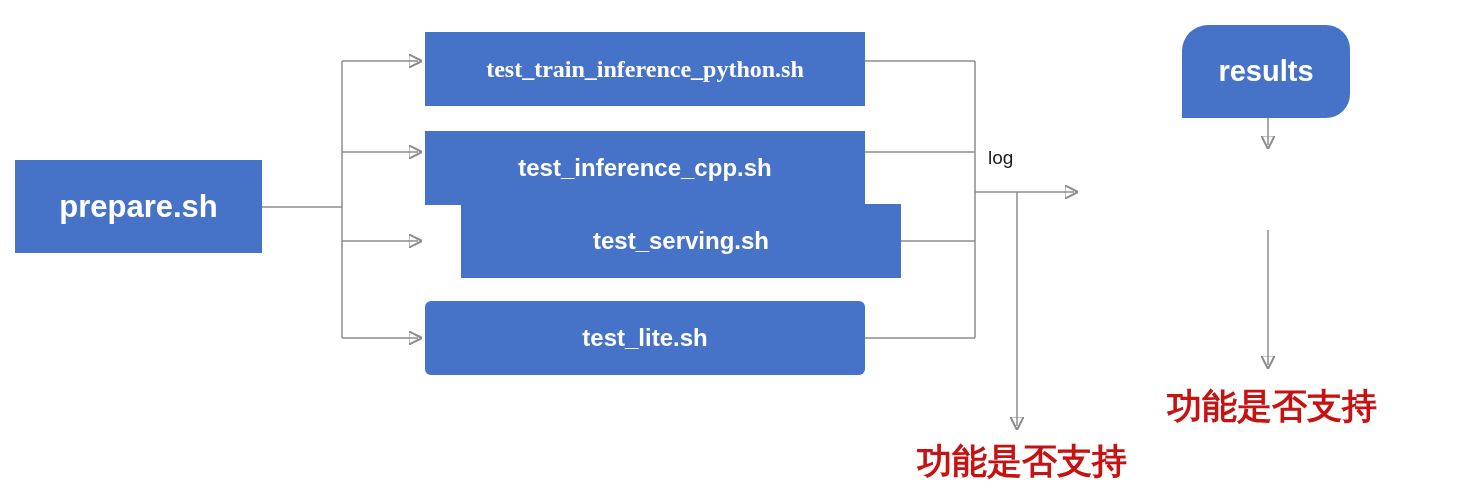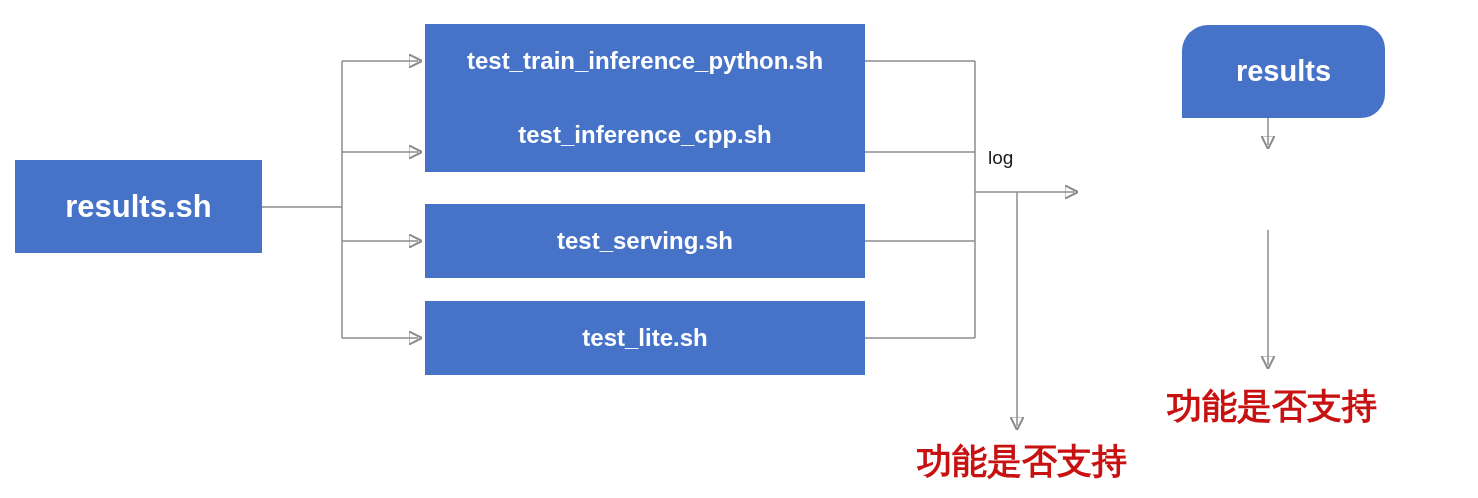--- a/index.html
+++ b/index.html
@@ -32,25 +32,25 @@
     color: var(--node-text, #ffffff);
     display: flex;
     align-items: center;
     justify-content: center;
     font-weight: bold;
     text-align: center;
     box-sizing: border-box;
   }
   .node-prepare   { left: 15px;   top: 160px; width: 247px; height: 93px; font-size: 31px; }
   .node-test      { left: 425px;  width: 440px; height: 74px; font-size: 24px; }
-  .node-test-0    { top: 24px; }
-  .node-test-1    { top: 98px; }
-  .node-test-2    { top: 204px; }
-  .node-test-3    { top: 301px; }
-  .node-results   { left: 1182px; top: 25px;  width: 203px; height: 93px; font-size: 29px;
+  .node-test-0    { top: 32px; font-family: Liberation Serif, serif; }
+  .node-test-1    { top: 131px; }
+  .node-test-2    { top: 204px; margin-left: 36px; }
+  .node-test-3    { top: 301px; border-radius: 6px; }
+  .node-results   { left: 1182px; top: 25px;  width: 168px; height: 93px; font-size: 29px;
                     border-radius: 26px 24px 24px 0; }
   .node-compare   { left: 1082px; top: 152px; width: 355px; height: 78px; font-size: 31px; }
   .edge-label-log {
     position: absolute;
     left: 988px;
     top: 147px;
     font-size: 19px;
     color: var(--edge-label-text, #1a1a1a);
     font-weight: normal;
   }
@@ -91,21 +91,21 @@
     <path d="M865 338 H975"></path>
     <path d="M975 61 V338"></path>
 
     <path d="M975 192 H1074" marker-end="url(#ah)"></path>
     <path d="M1017 192 V426" marker-end="url(#ah)"></path>
     <path d="M1268 118 V145" marker-end="url(#ah)"></path>
     <path d="M1268 230 V365" marker-end="url(#ah)"></path>
   </svg>
 
   <div class="node node-prepare">
-    <span>results.sh</span>
+    <span>prepare.sh</span>
   </div>
 
   <div class="node node-test node-test-0">
     <span>test_train_inference_python.sh</span>
   </div>
   <div class="node node-test node-test-1">
     <span>test_inference_cpp.sh</span>
   </div>
   <div class="node node-test node-test-2">
     <span>test_serving.sh</span>

